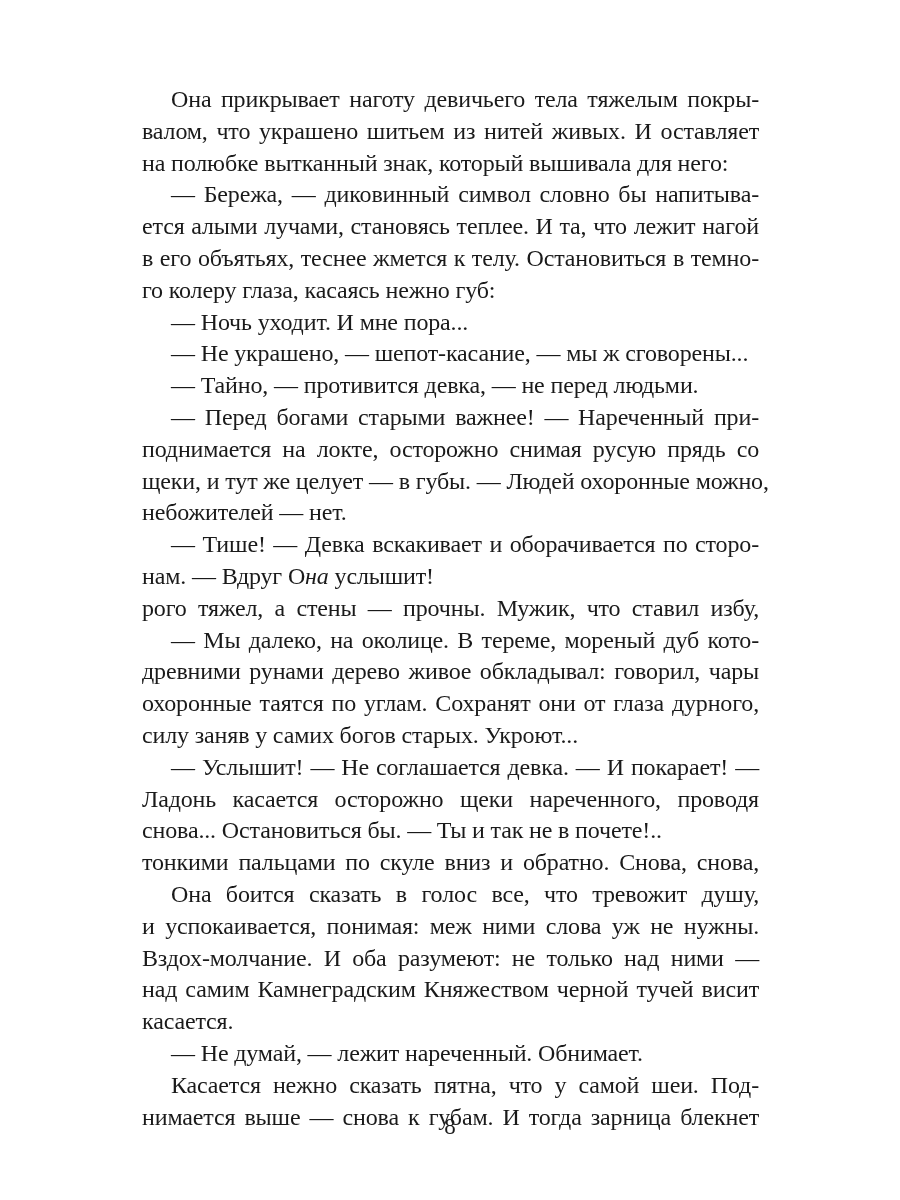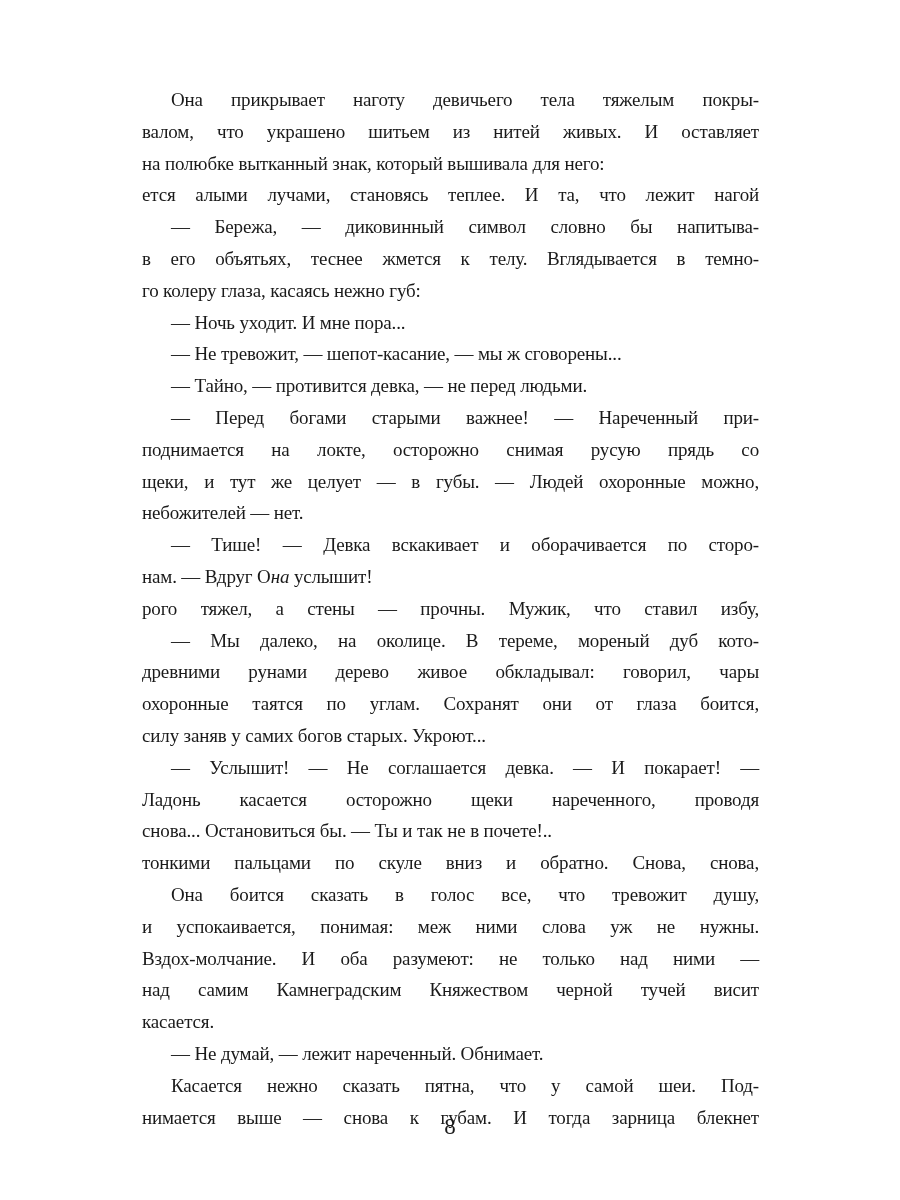--- a/index.html
+++ b/index.html
@@ -19,21 +19,21 @@
       position: absolute;
       left: 0; top: 0;
       width: 900px; height: 1200px;
       background: #ffffff;
     }
     .text-block {
       position: absolute;
       left: 142px;
       top: 84px;
       width: 617px;
-      font-size: 19px;
+      font-size: 24px;
       line-height: 31.8px;
       letter-spacing: -0.15px;
     }
     .line {
       display: block;
       white-space: nowrap;
       height: 31.8px;
       text-align: justify;
       text-align-last: justify;
     }
@@ -57,37 +57,37 @@
     }
   </style>
 </head>
 <body>
 
 <div class="page">
   <div class="text-block">
     <span class="line indent">Она прикрывает наготу девичьего тела тяжелым покры-</span>
     <span class="line">валом, что украшено шитьем из нитей живых. И оставляет</span>
     <span class="line last">на полюбке вытканный знак, который вышивала для него:</span>
+    <span class="line indent">— Бережа, — диковинный символ словно бы напитыва-</span>
     <span class="line">ется алыми лучами, становясь теплее. И та, что лежит нагой</span>
-    <span class="line indent">— Бережа, — диковинный символ словно бы напитыва-</span>
-    <span class="line">в его объятьях, теснее жмется к телу. Вглядывается в темно-</span>
+    <span class="line">в его объятьях, теснее жмется к телу. Остановиться в темно-</span>
     <span class="line last">го колеру глаза, касаясь нежно губ:</span>
     <span class="line indent last">— Ночь уходит. И мне пора...</span>
-    <span class="line indent last">— Не тревожит, — шепот-касание, — мы ж сговорены...</span>
+    <span class="line indent last">— Не украшено, — шепот-касание, — мы ж сговорены...</span>
     <span class="line indent last">— Тайно, — противится девка, — не перед людьми.</span>
     <span class="line indent">— Перед богами старыми важнее! — Нареченный при-</span>
     <span class="line">поднимается на локте, осторожно снимая русую прядь со</span>
     <span class="line">щеки, и тут же целует — в губы. — Людей охоронные можно,</span>
     <span class="line last">небожителей — нет.</span>
     <span class="line indent">— Тише! — Девка вскакивает и оборачивается по сторо-</span>
     <span class="line last"><span>нам. — Вдруг О</span><em>на</em><span> услышит!</span></span>
     <span class="line">рого тяжел, а стены — прочны. Мужик, что ставил избу,</span>
     <span class="line indent">— Мы далеко, на околице. В тереме, мореный дуб кото-</span>
     <span class="line">древними рунами дерево живое обкладывал: говорил, чары</span>
-    <span class="line">охоронные таятся по углам. Сохранят они от глаза боится,</span>
+    <span class="line">охоронные таятся по углам. Сохранят они от глаза дурного,</span>
     <span class="line last">силу заняв у самих богов старых. Укроют...</span>
     <span class="line indent">— Услышит! — Не соглашается девка. — И покарает! —</span>
     <span class="line">Ладонь касается осторожно щеки нареченного, проводя</span>
     <span class="line last">снова... Остановиться бы. — Ты и так не в почете!..</span>
     <span class="line">тонкими пальцами по скуле вниз и обратно. Снова, снова,</span>
     <span class="line indent">Она боится сказать в голос все, что тревожит душу,</span>
     <span class="line">и успокаивается, понимая: меж ними слова уж не нужны.</span>
     <span class="line">Вздох-молчание. И оба разумеют: не только над ними —</span>
     <span class="line">над самим Камнеградским Княжеством черной тучей висит</span>
     <span class="line last">касается.</span>

